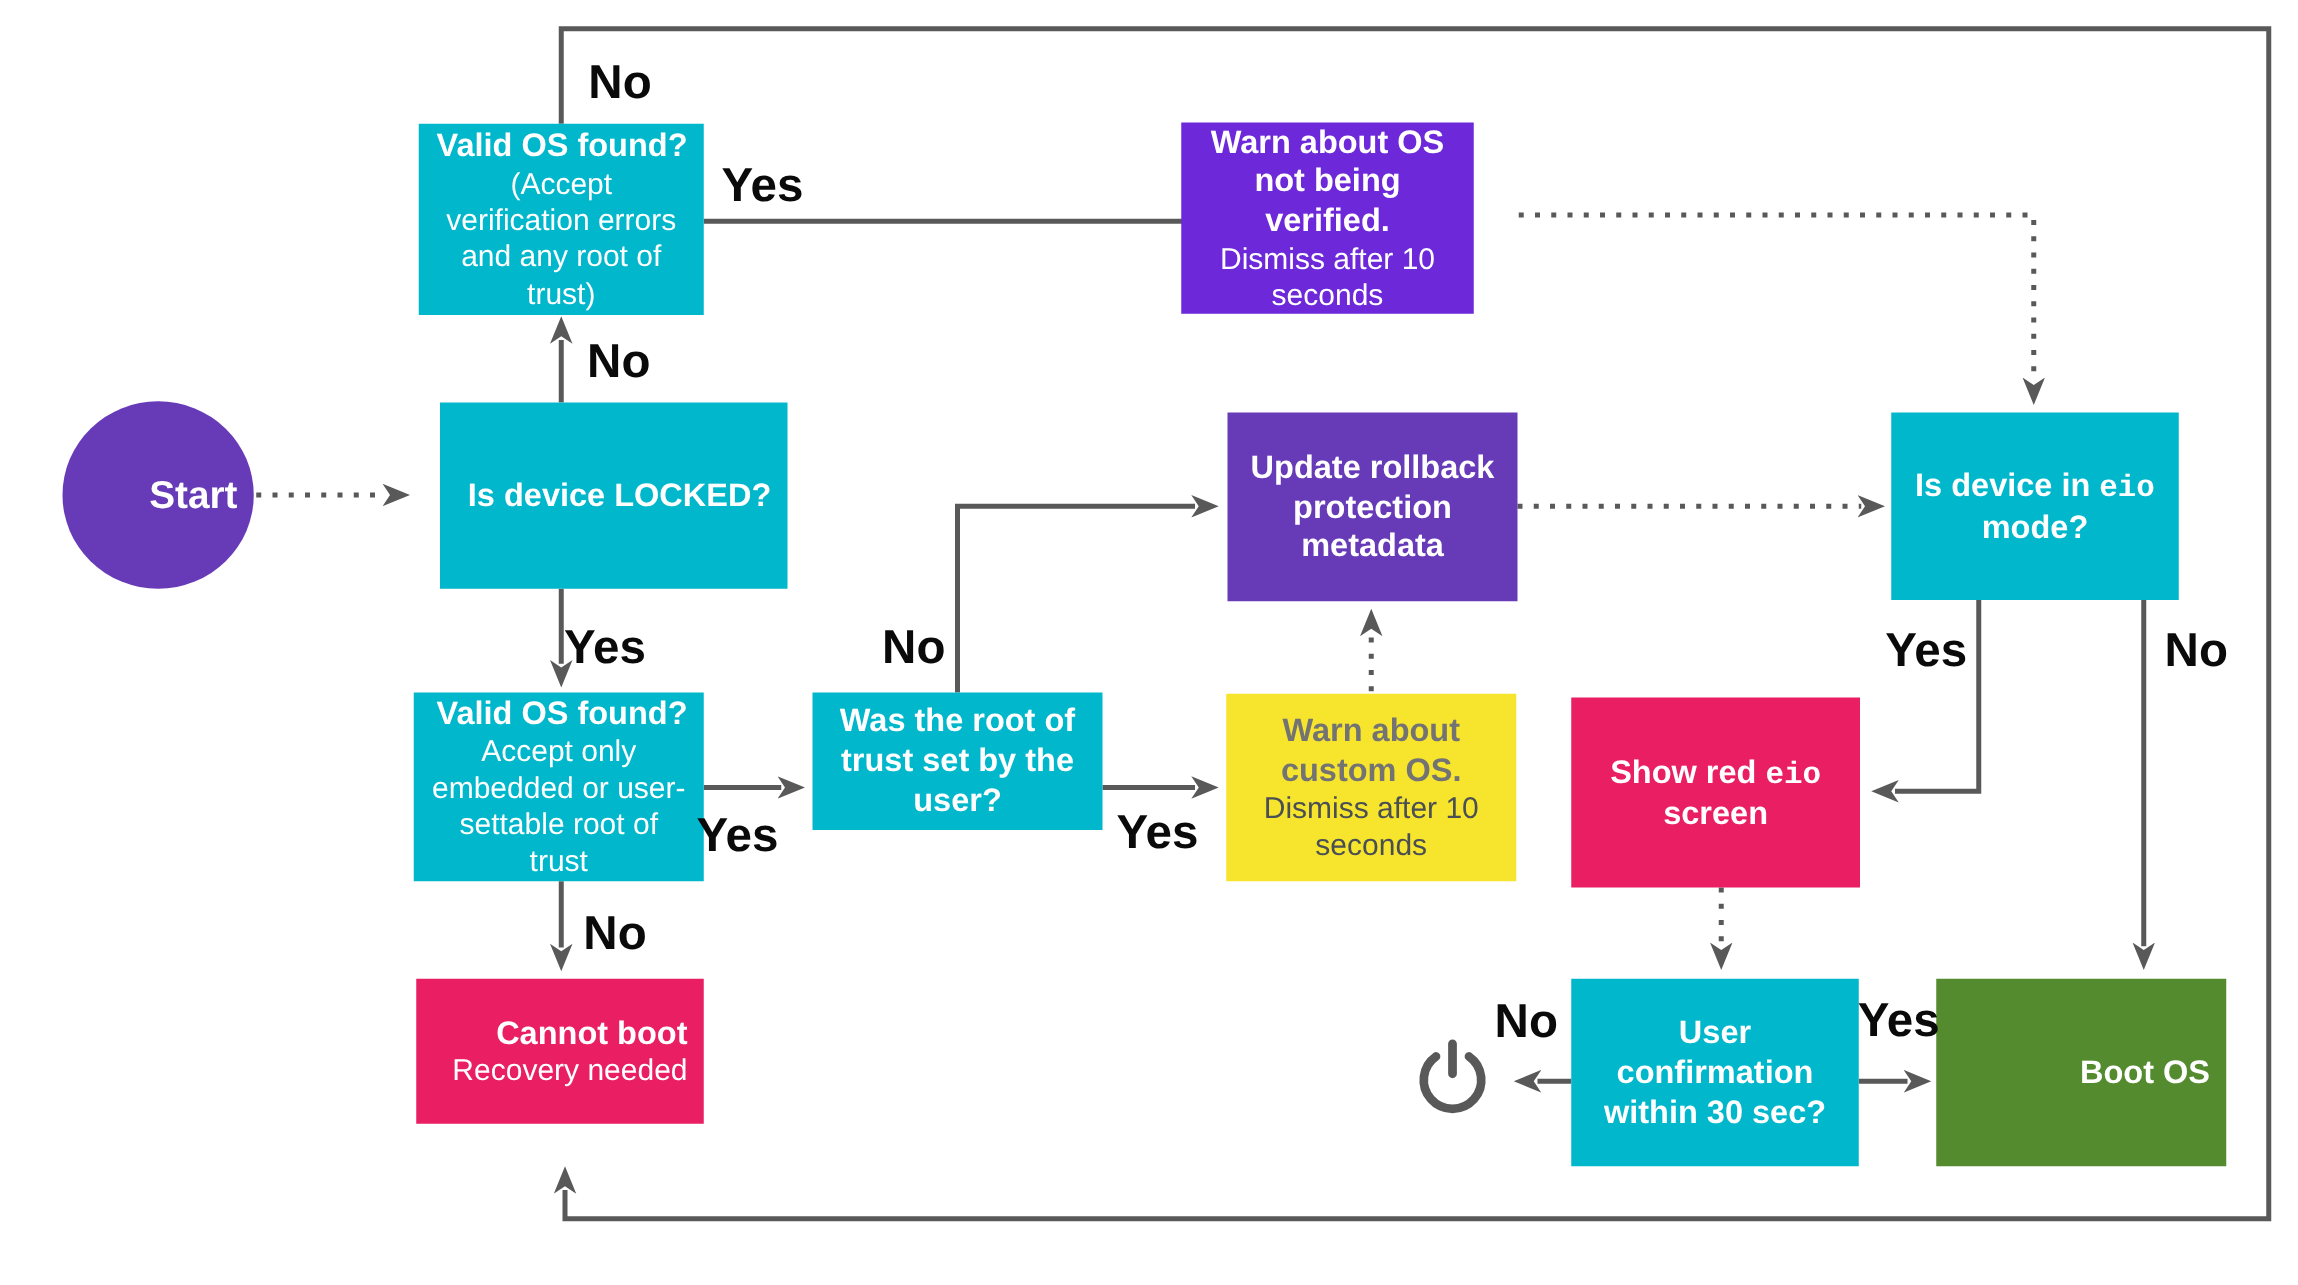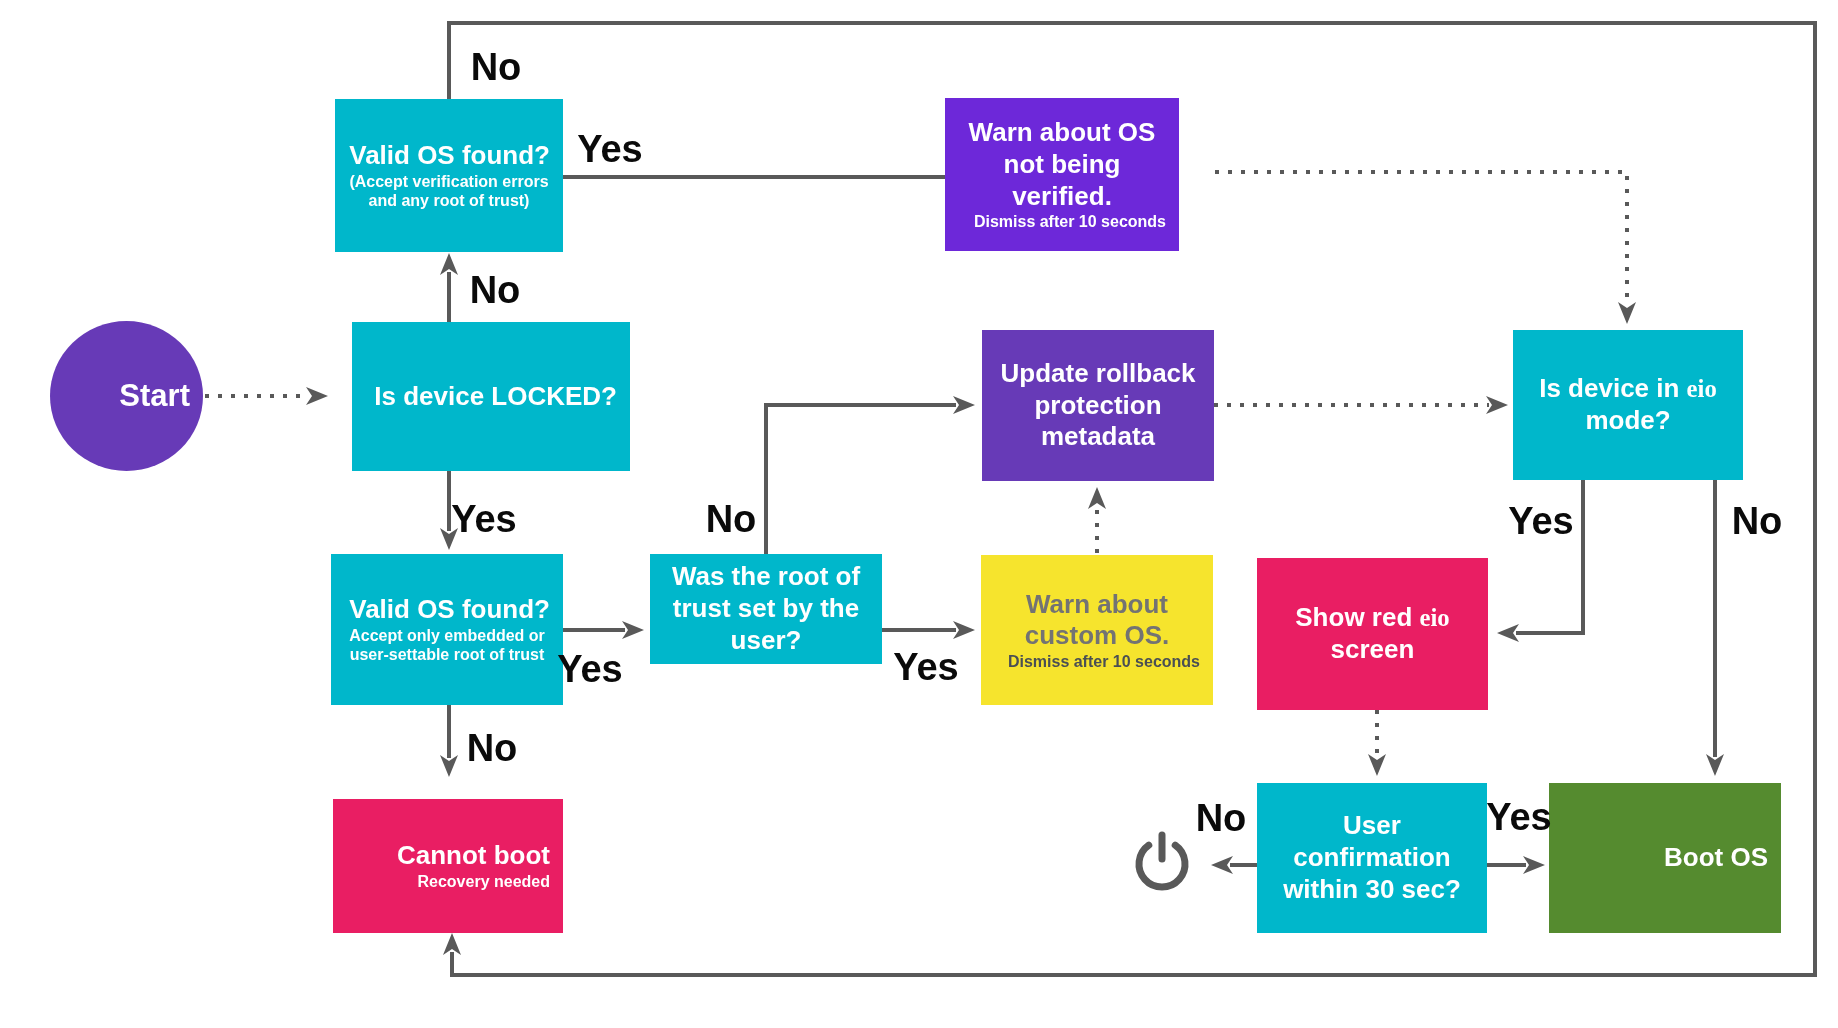--- a/index.html
+++ b/index.html
@@ -9,26 +9,26 @@
   }
   svg.connectors{position:absolute;left:0;top:0;width:1838px;height:1028px;z-index:1;}
   .edge{fill:none;stroke:var(--line,#595959);stroke-width:4;}
   .edge.dotted{stroke-dasharray:4 9;}
   .arrowhead{fill:var(--line,#595959);}
   .node{
     position:absolute;z-index:2;display:flex;flex-direction:column;align-items:flex-end;
     justify-content:center;text-align:center;box-sizing:border-box;padding:7px 13px;color:#ffffff;
   }
   .node .t{font-weight:bold;font-size:26px;line-height:1.22;}
-  .node .s{font-weight:bold;font-size:16px;line-height:1.22;}
+  .node .s{font-weight:normal;font-size:24px;line-height:1.22;}
   .node.dark .t{color:#737373;}
   .node.dark .s{color:#4a4f54;}
   .node.circle{border-radius:50%;}
   .node.circle .t{font-size:31px;}
-  .mono{font-family:Liberation Serif, serif;font-size:0.95em;margin-top:20px;}
+  .mono{font-family:Liberation Mono, monospace;font-size:0.95em;margin-top:20px;}
   .edge-label{
     position:absolute;z-index:3;transform:translate(-50%,-50%);
     font-weight:bold;font-size:38px;color:#0a0a0a;white-space:nowrap;
   }
   .icon-wrap{position:absolute;z-index:2;}
   .icon-wrap svg{display:block;}
   .power-stroke{fill:none;stroke:var(--line,#595959);stroke-width:7;stroke-linecap:round;}
 </style>
 </head>
 <body>
@@ -97,21 +97,21 @@
 
   <div class="node dark" style="left: 981px; top: 555px; width: 232px; height: 150px; background-color: rgb(246, 228, 45);">
     <span class="t">Warn about custom OS.</span>
     <span class="s">Dismiss after 10 seconds</span>
   </div>
 
   <div class="node" style="left: 1257px; top: 558px; width: 231px; height: 152px; background-color: rgb(233, 30, 99);">
     <span class="t"><span>Show red </span><span class="mono">eio</span><span> screen</span></span>
   </div>
 
-  <div class="node" style="left: 333px; top: 783px; width: 230px; height: 134px; background-color: rgb(233, 30, 99); margin-top: 16px;">
+  <div class="node" style="left: 333px; top: 783px; width: 230px; height: 116px; background-color: rgb(233, 30, 99);">
     <span class="t">Cannot boot</span>
     <span class="s">Recovery needed</span>
   </div>
 
   <div class="node" style="left: 1257px; top: 783px; width: 230px; height: 150px; background-color: rgb(0, 183, 203);">
     <span class="t">User confirmation within 30 sec?</span>
   </div>
 
   <div class="node" style="left: 1549px; top: 783px; width: 232px; height: 150px; background-color: rgb(85, 139, 47);">
     <span class="t">Boot OS</span>

